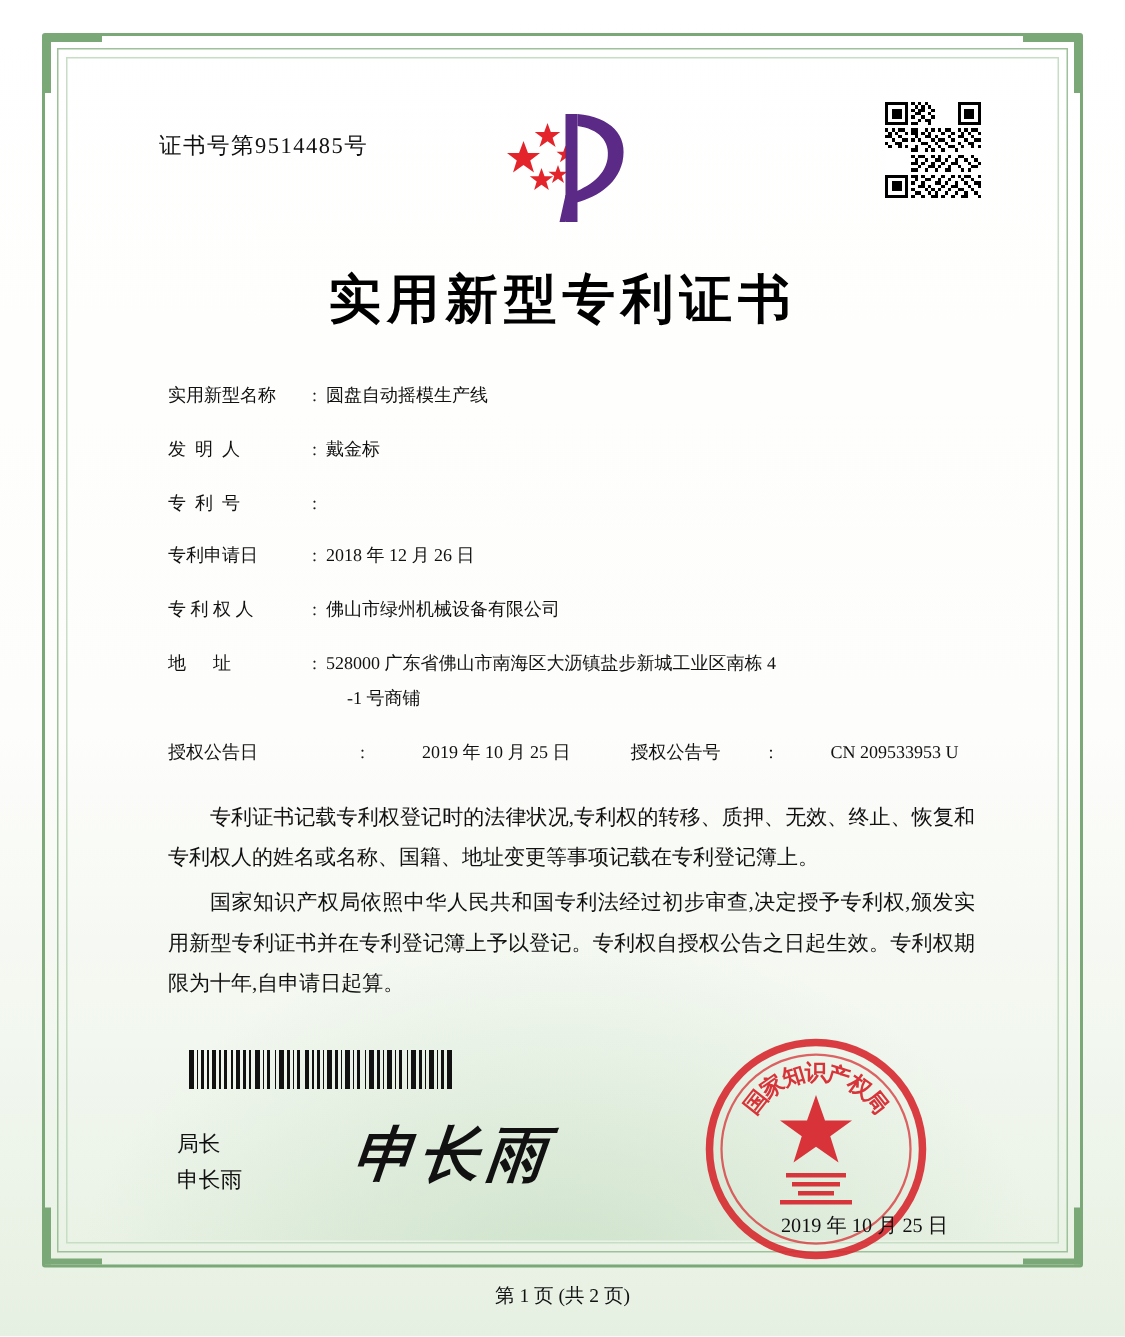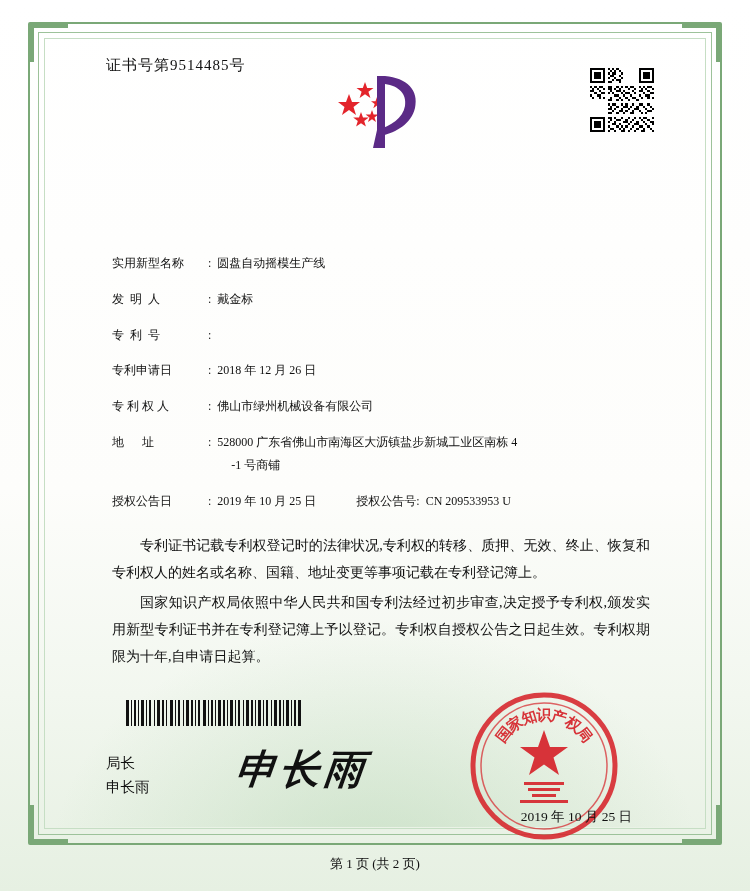--- a/index.html
+++ b/index.html
@@ -53,21 +53,21 @@
     border: 0 solid #7aa877;
   }
   .corner.tl { left: 30px; top: 24px; border-left-width: 4px; border-top-width: 4px; }
   .corner.tr { right: 30px; top: 24px; border-right-width: 4px; border-top-width: 4px; }
   .corner.bl { left: 30px; bottom: 48px; border-left-width: 4px; border-bottom-width: 4px; }
   .corner.br { right: 30px; bottom: 48px; border-right-width: 4px; border-bottom-width: 4px; }
 
   .cert-number {
     position: absolute;
     left: 106px;
-    top: 56px;
+    top: 88px;
     font-size: 15px;
     letter-spacing: 1px;
     color: #111;
   }
   
   .qr {
     position: absolute;
     right: 96px;
     top: 68px;
     width: 64px;
@@ -131,20 +131,21 @@
     padding-left: 14px;
   }
   .row-dual {
     display: flex;
     align-items: flex-start;
     margin-bottom: 10px;
   }
   .dual-left, .dual-right {
     display: flex;
     align-items: flex-start;
+    gap: 32px;
   }
   .dual-right { margin-left: 40px; }
   .dual-left .field-label { width: 96px; flex: 0 0 96px; }
   .dual-right .field-label { width: auto; flex: 0 0 auto; white-space: pre; }
 
   .paragraphs {
     position: absolute;
     left: 112px;
     right: 100px;
     top: 532px;
@@ -162,21 +163,21 @@
   .barcode {
     position: absolute;
     left: 126px;
     top: 700px;
     width: 176px;
     height: 26px;
   }
 
   .sign-block {
     position: absolute;
-    left: 106px;
+    left: 118px;
     top: 752px;
     font-size: 14.5px;
     line-height: 1.65;
     color: #111;
   }
   .handwriting {
     position: absolute;
     left: 236px;
     top: 742px;
     font-size: 40px;
@@ -433,20 +434,21 @@
         <polygon points="46,48 48,53.5 53.8,53.5 49.2,57 50.9,62.6 46,59.2 41.1,62.6 42.8,57 38.2,53.5 44,53.5"></polygon>
         <polygon points="57,46 58.6,50.5 63.4,50.5 59.5,53.4 61,58 57,55.2 53,58 54.5,53.4 50.6,50.5 55.4,50.5"></polygon>
         <polygon points="62,33 63.5,37.2 68,37.2 64.3,39.9 65.7,44.2 62,41.5 58.3,44.2 59.7,39.9 56,37.2 60.5,37.2"></polygon>
       </g>
       <path d="M70 12 C92 14, 104 26, 100 44 C96 60, 82 68, 66 72 L62 84 L58 84 L62 66 C76 62, 88 54, 90 42 C92 30, 84 22, 70 20 Z" fill="#5b2a86"></path>
       <path d="M70 12 L70 84 L62 84 L62 12 Z" fill="#5b2a86"></path>
       <path d="M72 22 C84 24, 90 32, 88 42 C86 52, 78 58, 70 62 L70 22 Z" fill="#ffffff" opacity="0.0"></path>
     </svg>
   </div>
 
+  <div class="title">实用新型专利证书</div>
 
   <div class="fields">
 
     <div class="field-row">
       <span class="field-label">实用新型名称</span>
       <span class="field-colon">:</span>
       <span class="field-value">圆盘自动摇模生产线</span>
     </div>
 
     <div class="field-row">

